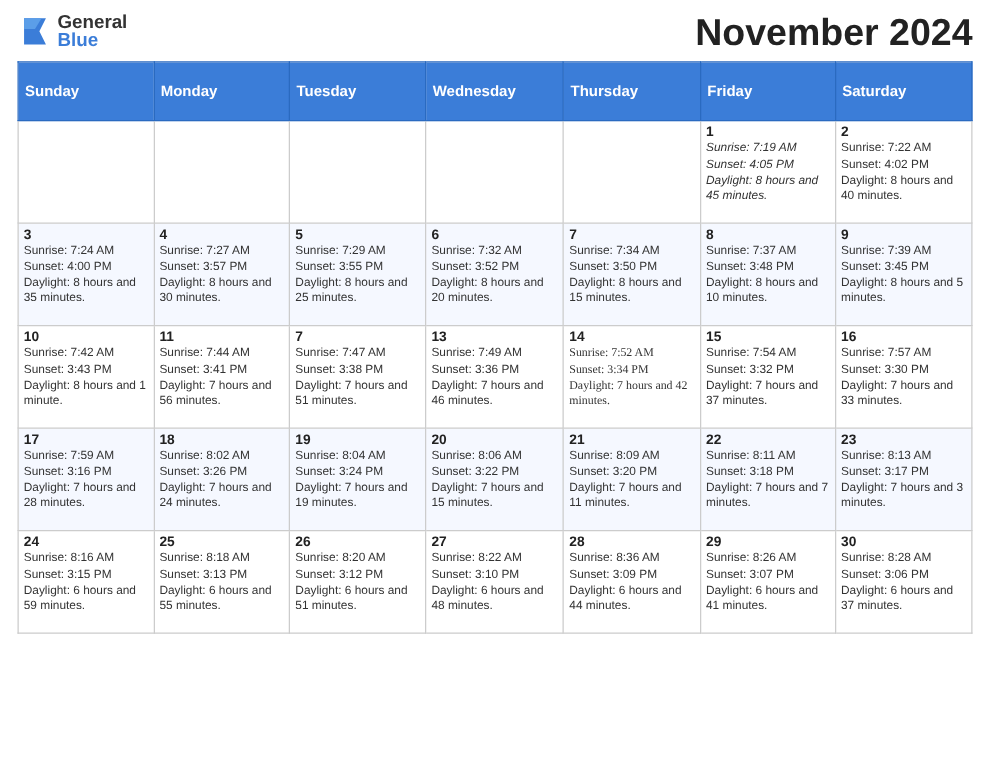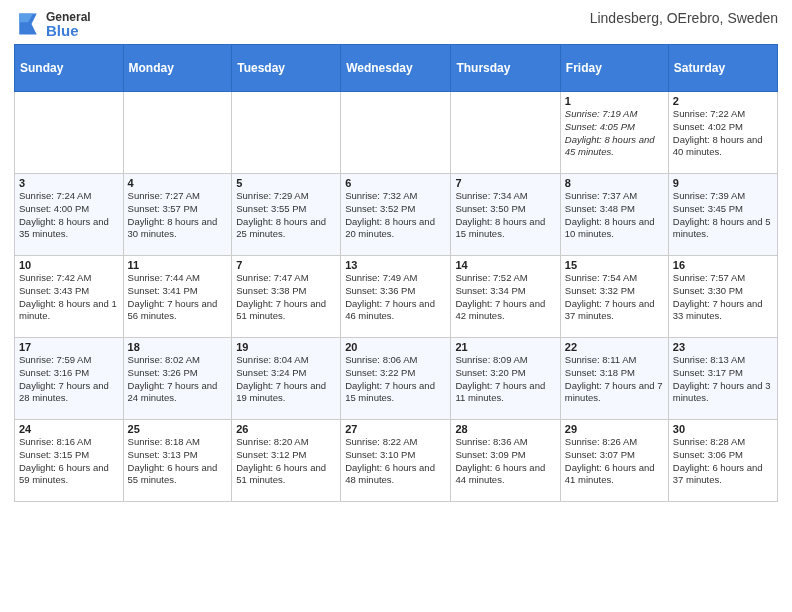--- a/index.html
+++ b/index.html
@@ -24,21 +24,21 @@
       display: flex;
       align-items: center;
       gap: 4px;
     }
     .logo-text {
       display: flex;
       flex-direction: column;
       line-height: 1;
     }
     .logo-general {
-      font-size: 12px;
+      font-size: 15px;
       font-weight: bold;
       color: #333;
     }
     .logo-blue {
       font-size: 15px;
       font-weight: bold;
       color: #3b7dd8;
     }
     .logo-icon {
       width: 28px;
@@ -109,21 +109,21 @@
       <svg class="logo-icon" viewBox="0 0 32 32">
         <polygon points="6,4 26,4 20,16 26,28 6,28" fill="#3b7dd8"></polygon>
         <polygon points="6,4 22,4 16,14 6,14" fill="#5b9ee8"></polygon>
       </svg>
       <div class="logo-text">
         <span class="logo-general">General</span>
         <span class="logo-blue">Blue</span>
       </div>
     </div>
     <div class="title-block">
-      <div class="location">Lindesberg, OErebro, Sweden</div>
+      <div class="month-title">November 2024</div>
     </div>
   </div>
 
   <table class="calendar">
     <thead>
       <tr>
         <th>Sunday</th>
         <th>Monday</th>
         <th>Tuesday</th>
         <th>Wednesday</th>
@@ -216,21 +216,21 @@
 Daylight: 7 hours and 51 minutes.</div>
           </td>
           <td>
             <span class="day-number">13</span>
             <div class="day-info" style="white-space: pre-line;">Sunrise: 7:49 AM
 Sunset: 3:36 PM
 Daylight: 7 hours and 46 minutes.</div>
           </td>
           <td>
             <span class="day-number">14</span>
-            <div class="day-info" style="white-space: pre-line;">Sunrise: 7:52 AM
+            <div class="day-info" style="white-space: pre-line; font-family: Liberation Serif, serif;">Sunrise: 7:52 AM
 Sunset: 3:34 PM
 Daylight: 7 hours and 42 minutes.</div>
           </td>
           <td>
             <span class="day-number">15</span>
             <div class="day-info" style="white-space: pre-line;">Sunrise: 7:54 AM
 Sunset: 3:32 PM
 Daylight: 7 hours and 37 minutes.</div>
           </td>
           <td>

